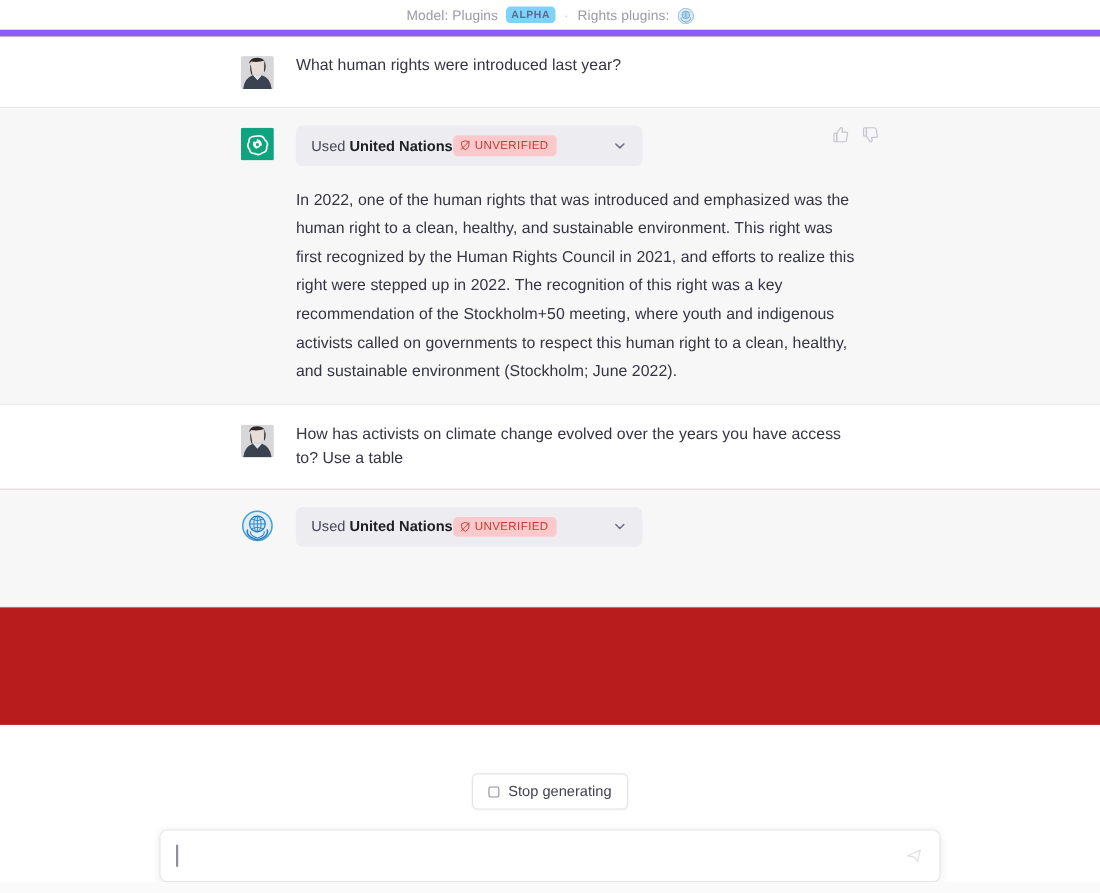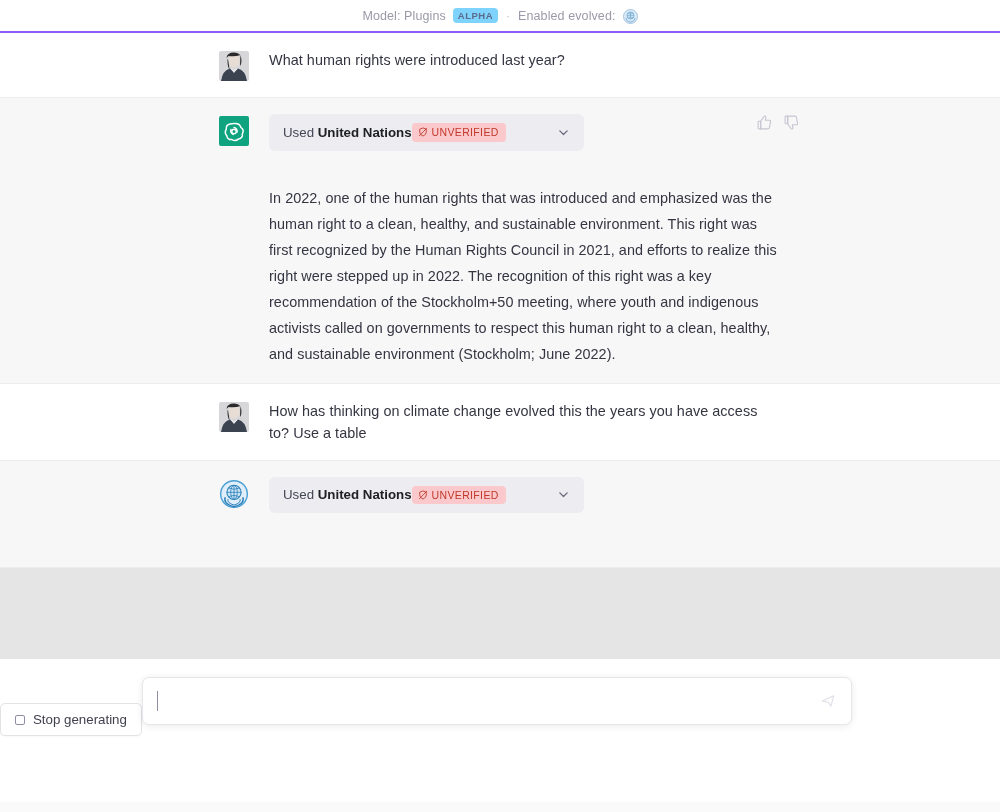--- a/index.html
+++ b/index.html
@@ -9,21 +9,21 @@
     background: #ffffff;
     font-family: "Liberation Sans", sans-serif;
     overflow: hidden;
   }
 
   
   .topbar {
     height: 33px;
     width: 100%;
     background: #ffffff;
-    border-bottom: 2px solid #8b5cf6;
+    border-bottom: 6px solid #8b5cf6;
     display: flex;
     align-items: center;
     justify-content: center;
     gap: 7px;
     font-size: 12.5px;
     color: #8e8ea0;
     position: relative;
   }
   .topbar .label { color: #9a9aa8; letter-spacing: .1px; }
   .alpha-badge {
@@ -43,21 +43,21 @@
     vertical-align: middle;
     position: relative;
     top: 1px;
   }
 
   
   .conversation {
     width: 100%;
     height: 659px;
     overflow: hidden;
-    background: #e5e5e5;
+    background: #b91c1c;
   }
   .msg-row {
     width: 100%;
     border-bottom: 1px solid #ececf1;
   }
   .msg-row.user { background: #ffffff; }
   .msg-row.assistant { background: #f7f7f8; }
   .msg-inner {
     max-width: 860px;
     margin: 0 auto;
@@ -142,31 +142,32 @@
   .feedback {
     position: absolute;
     right: 130px;
     top: 16px;
     display: flex;
     gap: 10px;
     color: #c5c5d2;
   }
   .feedback span { display: block; cursor: pointer; }
 
-  .assistant-answer { margin-top: 34px; }
+  .assistant-answer { margin-top: 18px; }
 
   
   .composer-area {
     position: absolute;
     left: 0; right: 0;
     top: 659px;
     height: 153px;
     background: #ffffff;
     display: flex;
-    align-items: flex-start;
+    flex-direction: column;
+    align-items: center;
   }
   .stop-generating {
     margin-top: 44px;
     display: inline-flex;
     align-items: center;
     gap: 8px;
     background: #ffffff;
     border: 1px solid #e3e3e6;
     border-radius: 5px;
     padding: 8px 14px;
@@ -223,21 +224,21 @@
     background: #fafafa;
   }
 </style>
 </head>
 <body>
 
 <div class="topbar">
   <span class="label">Model: Plugins</span>
   <span class="alpha-badge">ALPHA</span>
   <span class="dot-sep">·</span>
-  <span class="label">Enabled evolved:</span>
+  <span class="label">Rights plugins:</span>
   <span class="topbar-plugin-icon">
     <svg viewBox="0 0 32 32" width="15" height="15">
       <circle cx="16" cy="16" r="15" fill="#dbeaf6" stroke="#7fb0d4" stroke-width="1.4"></circle>
       <circle cx="16" cy="14" r="7.5" fill="#cfe4f3" stroke="#4a90c2" stroke-width="1.2"></circle>
       <path d="M16 6.5 L16 21.5 M9 14 L23 14 M11 9.5 Q16 12 21 9.5 M11 18.5 Q16 16 21 18.5" stroke="#4a90c2" stroke-width=".9" fill="none"></path>
       <path d="M7 19 Q5 25 16 28 Q27 25 25 19" stroke="#4a90c2" stroke-width="1.3" fill="none"></path>
     </svg>
   </span>
 </div>
 
@@ -326,21 +327,21 @@
             <rect width="30" height="30" fill="#d7d7da"></rect>
             <ellipse cx="15" cy="10" rx="5.6" ry="6.4" fill="#e8ddd4"></ellipse>
             <path d="M7.5 7 Q8 1.5 15 1.5 Q22 1.5 22.4 8 Q22.8 13 21 15 L21.4 4 Q16 6 9.5 5 Z" fill="#2d2a2b"></path>
             <path d="M8.6 8 Q8 15 10.6 18.5 L9 8 Z" fill="#2d2a2b"></path>
             <path d="M2 30 Q3.5 19.5 11 17.5 L15 21 L19 17.5 Q26.5 19.5 28 30 Z" fill="#3b4250"></path>
             <path d="M11.5 17.8 L15 22 L18.6 17.8 L17.5 17.2 L15 19.6 L12.6 17.2 Z" fill="#e9e9ec"></path>
           </svg>
         </span>
       </div>
       <div class="msg-body">
-        <div class="msg-text user-q">How has thinking on climate change evolved this the years you have access to? Use a table</div>
+        <div class="msg-text user-q">How has activists on climate change evolved over the years you have access to? Use a table</div>
       </div>
     </div>
   </div>
 
   <div class="msg-row assistant" style="min-height:107px;">
     <div class="msg-inner">
       <div class="avatar-cell">
         <span class="avatar">
           <svg viewBox="0 0 32 32" width="30" height="30">
             <rect width="32" height="32" fill="#f7f7f8"></rect>

